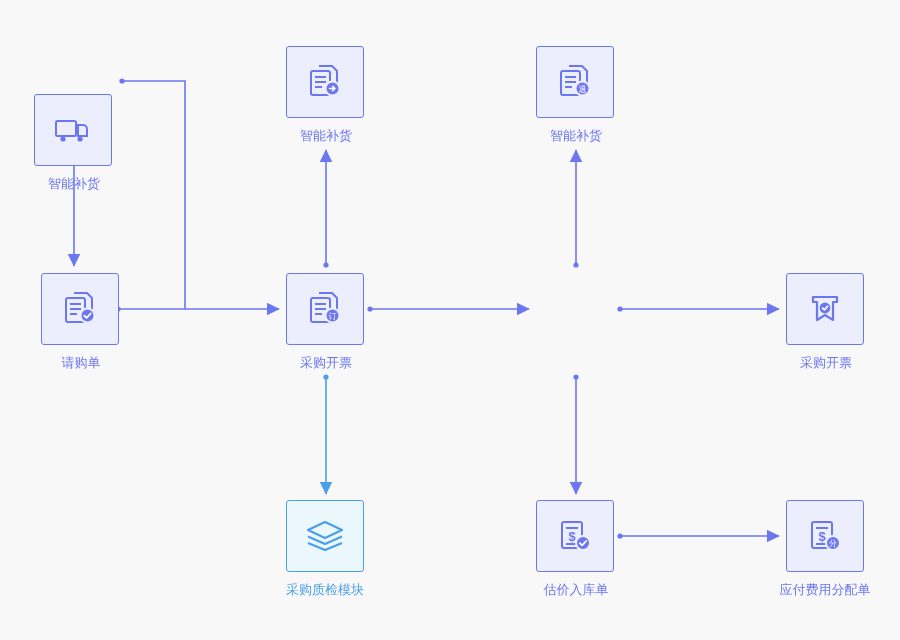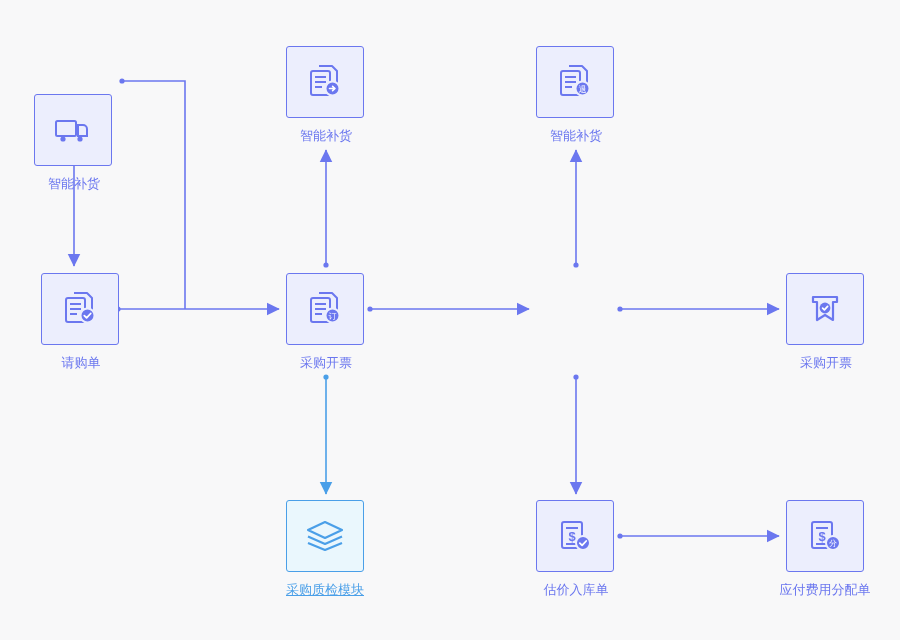--- a/index.html
+++ b/index.html
@@ -26,21 +26,21 @@
     text-align:center;
     font-size:13px;
     color:#6b77ef;
     white-space:nowrap;
     line-height:16px;
   }
   .node.teal .box{
     border:1px solid #4a9fe8;
     background:#eaf7fd;
   }
-  .node.teal .label{color:#4a9fe8;text-decoration:underline;}
+  .node.teal .label{color:#4a9fe8;}
   .node .label.wide{margin-left:-25px;width:128px;}
   .node .label.wide2{margin-left:-30px;width:138px;}
 </style>
 </head>
 <body>
 
 <div id="canvas">
 
   <svg id="wires" viewBox="0 0 900 640">
     <defs>

